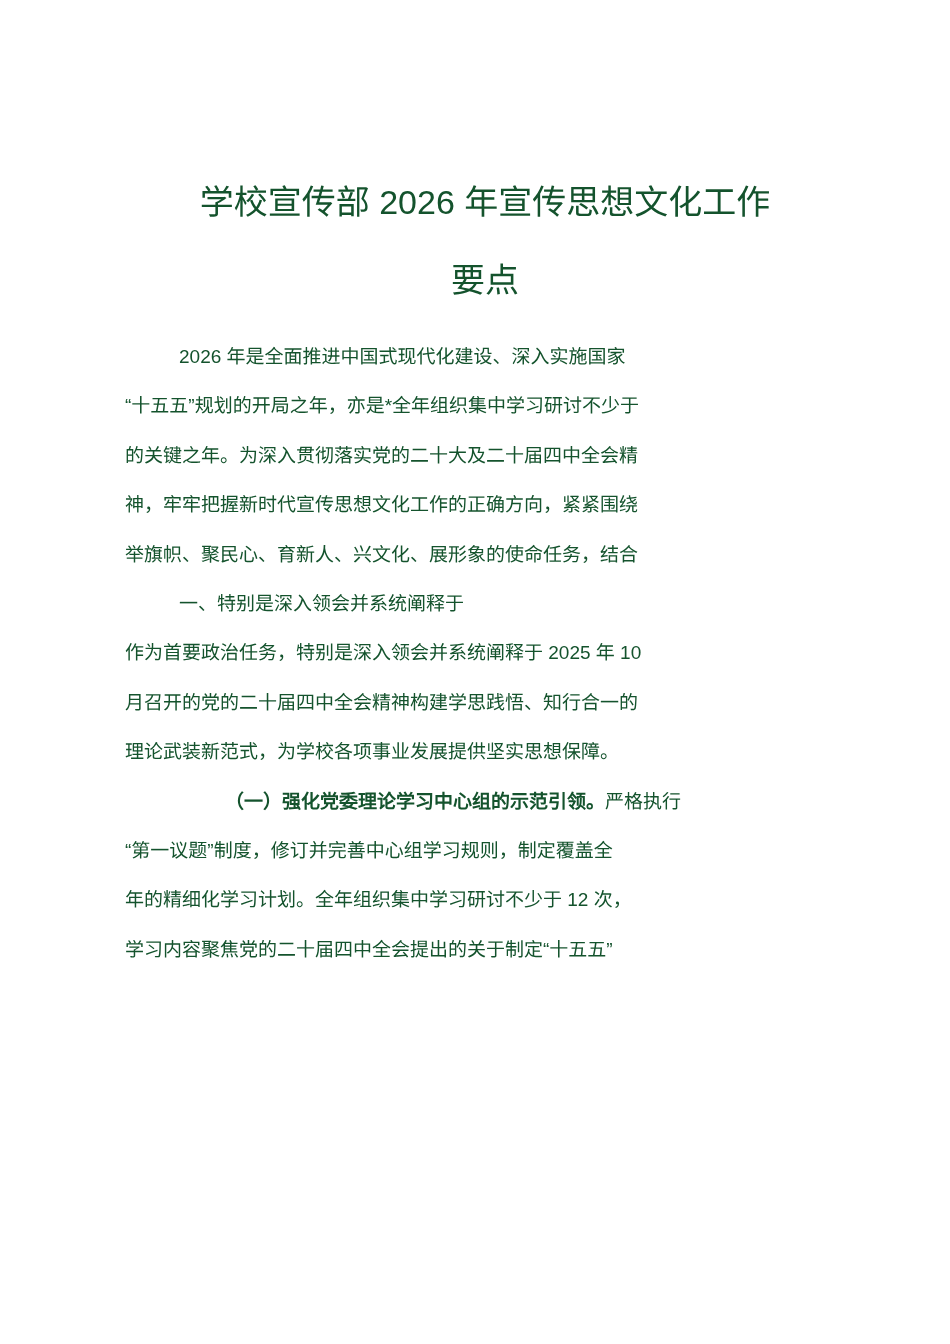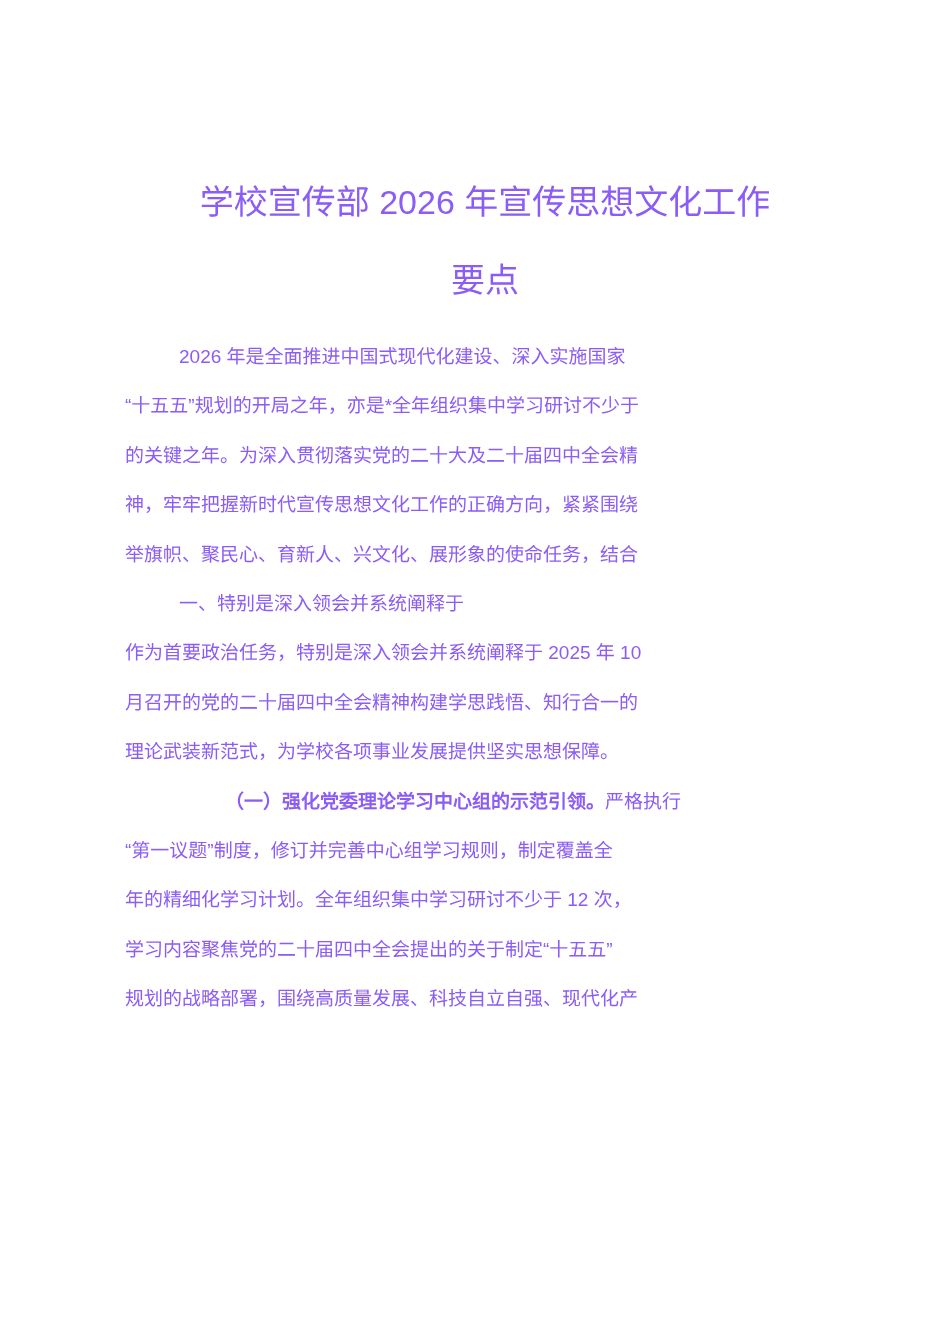--- a/index.html
+++ b/index.html
@@ -6,21 +6,21 @@
     margin: 0;
     padding: 0;
     background: #ffffff;
   }
   .page {
     position: relative;
     width: 950px;
     height: 1344px;
     box-sizing: border-box;
     background: #ffffff;
-    color: #8b5cf6;
+    color: #14532d;
     font-family: "Liberation Sans", "DejaVu Sans", sans-serif;
     padding: 163px 105px 0 125px;
     overflow: hidden;
   }
   .doc-title {
     text-align: center;
     font-size: 34px;
     line-height: 78px;
     font-weight: normal;
     margin: 0 0 13px 0;
@@ -58,15 +58,14 @@
       <div class="line"><span>神，牢牢把握新时代宣传思想文化工作的正确方向，紧紧围绕</span></div>
       <div class="line"><span>举旗帜、聚民心、育新人、兴文化、展形象的使命任务，结合</span></div>
       <div class="line indent"><span>一、特别是深入领会并系统阐释于</span></div>
       <div class="line"><span>作为首要政治任务，特别是深入领会并系统阐释于 2025 年 10</span></div>
       <div class="line"><span>月召开的党的二十届四中全会精神构建学思践悟、知行合一的</span></div>
       <div class="line"><span>理论武装新范式，为学校各项事业发展提供坚实思想保障。</span></div>
       <div class="line indent"><span class="bold">（一）强化党委理论学习中心组的示范引领。</span><span>严格执行</span></div>
       <div class="line"><span>“第一议题”制度，修订并完善中心组学习规则，制定覆盖全</span></div>
       <div class="line"><span>年的精细化学习计划。全年组织集中学习研讨不少于 12 次，</span></div>
       <div class="line"><span>学习内容聚焦党的二十届四中全会提出的关于制定“十五五”</span></div>
-      <div class="line"><span>规划的战略部署，围绕高质量发展、科技自立自强、现代化产</span></div>
     </div>
 </div>
 
 </body></html>

